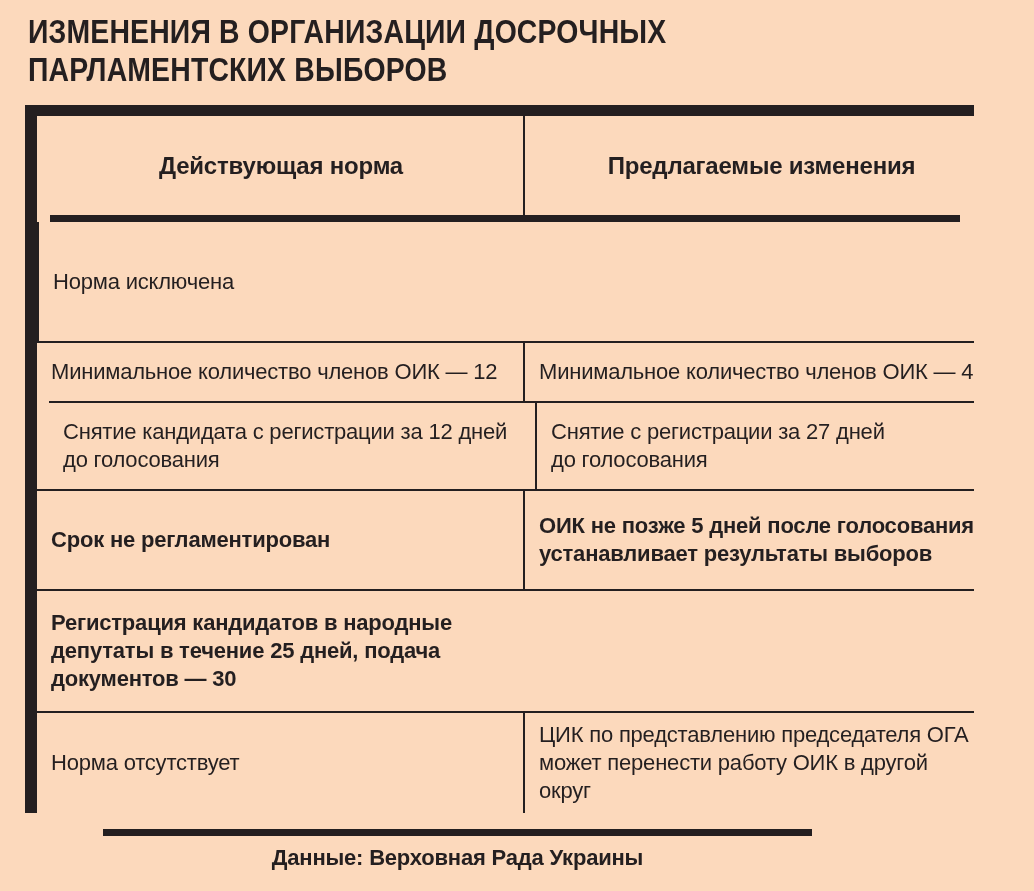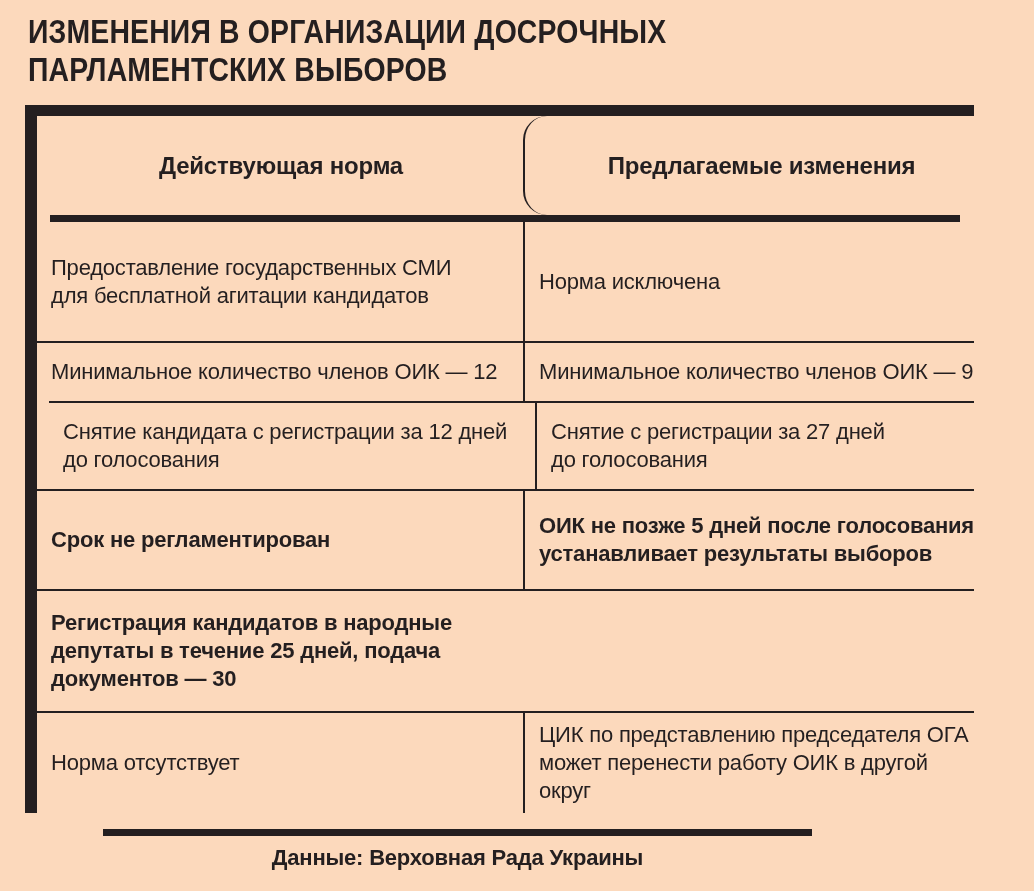--- a/index.html
+++ b/index.html
@@ -72,21 +72,20 @@
     color: var(--ink);
   }
   .cell.right {
     border-left: 2px solid var(--ink);
   }
   .row.header .cell {
     justify-content: center;
     font-weight: 700;
     font-size: 24px;
     letter-spacing: -0.2px;
-    border-radius: 24px;
   }
   .footer {
     position: absolute;
     left: 103px; top: 829px;
     width: 709px;
   }
   .footer-rule {
     height: 7px;
     background: var(--ink);
   }
@@ -110,28 +109,26 @@
   <div class="table">
 
     <div class="row header">
       <div class="cell left">Действующая норма</div>
       <div class="cell right">Предлагаемые изменения</div>
     </div>
 
     <div class="header-rule"></div>
 
     <div class="row body first r1">
-      <div class="cell left">Предоставление государственных СМИ
-для бесплатной агитации кандидатов</div>
       <div class="cell right">Норма исключена</div>
     </div>
 
     <div class="row body r2">
       <div class="cell left">Минимальное количество членов ОИК — 12</div>
-      <div class="cell right">Минимальное количество членов ОИК — 9</div>
+      <div class="cell right">Минимальное количество членов ОИК — 4</div>
     </div>
 
     <div class="row body r3">
       <div class="cell left">Снятие кандидата с регистрации за 12 дней
 до голосования</div>
       <div class="cell right">Снятие с регистрации за 27 дней
 до голосования</div>
     </div>
 
     <div class="row body r4">

